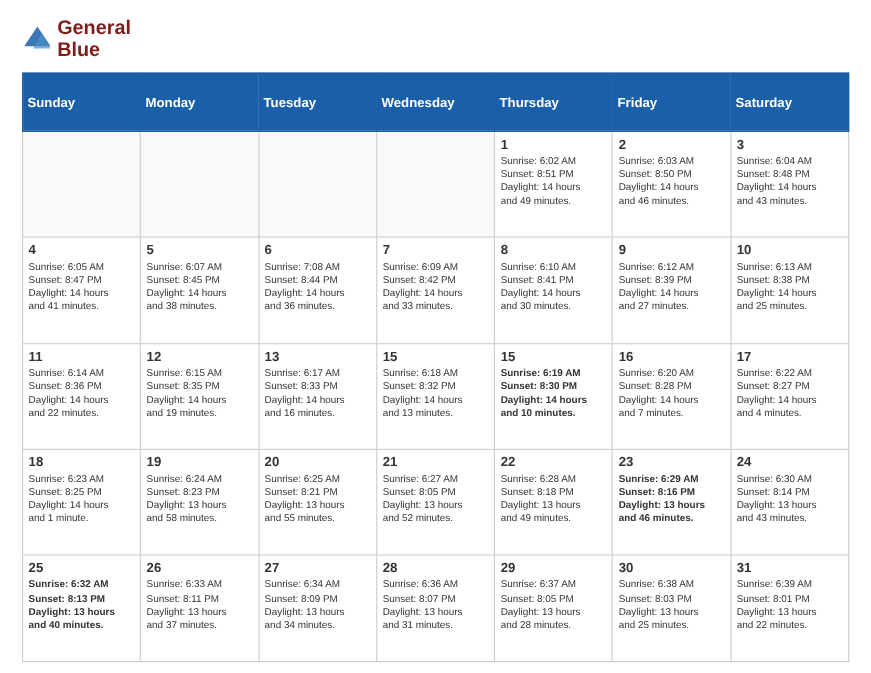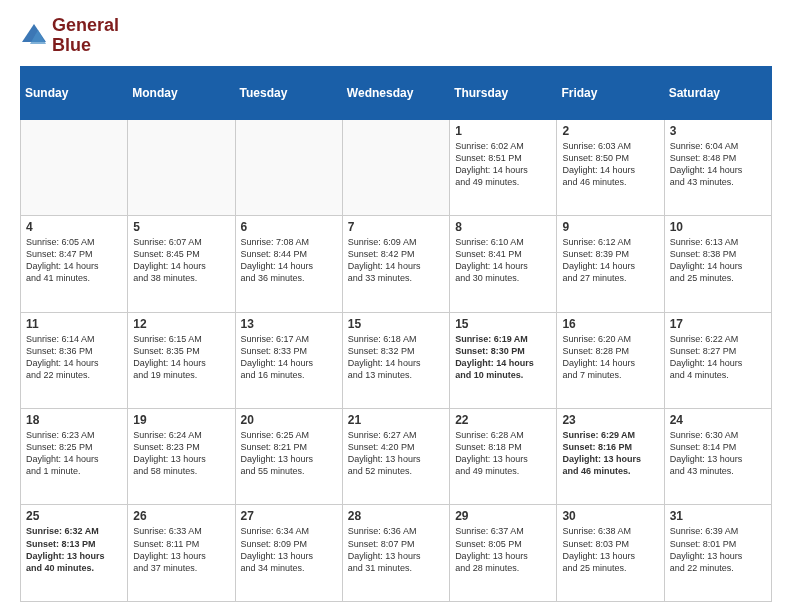--- a/index.html
+++ b/index.html
@@ -276,21 +276,21 @@
             <td>
               <span class="day-num">20</span>
               <div class="day-info" style="white-space: pre-line;">Sunrise: 6:25 AM
 Sunset: 8:21 PM
 Daylight: 13 hours
 and 55 minutes.</div>
             </td>
             <td>
               <span class="day-num">21</span>
               <div class="day-info" style="white-space: pre-line;">Sunrise: 6:27 AM
-Sunset: 4:20 PM
+Sunset: 8:05 PM
 Daylight: 13 hours
 and 52 minutes.</div>
             </td>
             <td>
               <span class="day-num">22</span>
               <div class="day-info" style="white-space: pre-line;">Sunrise: 6:28 AM
 Sunset: 8:18 PM
 Daylight: 13 hours
 and 49 minutes.</div>
             </td>

